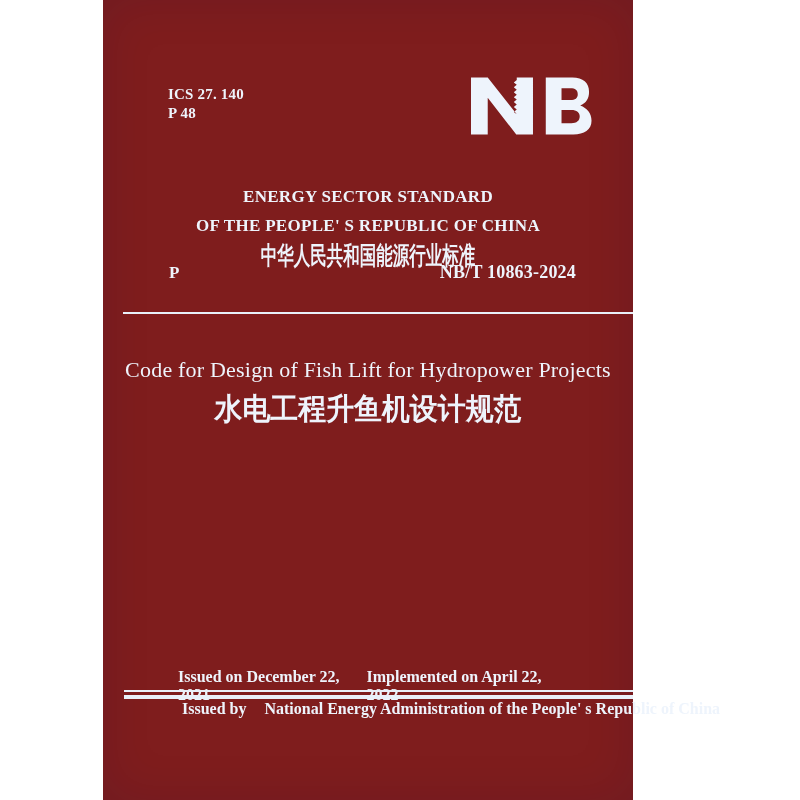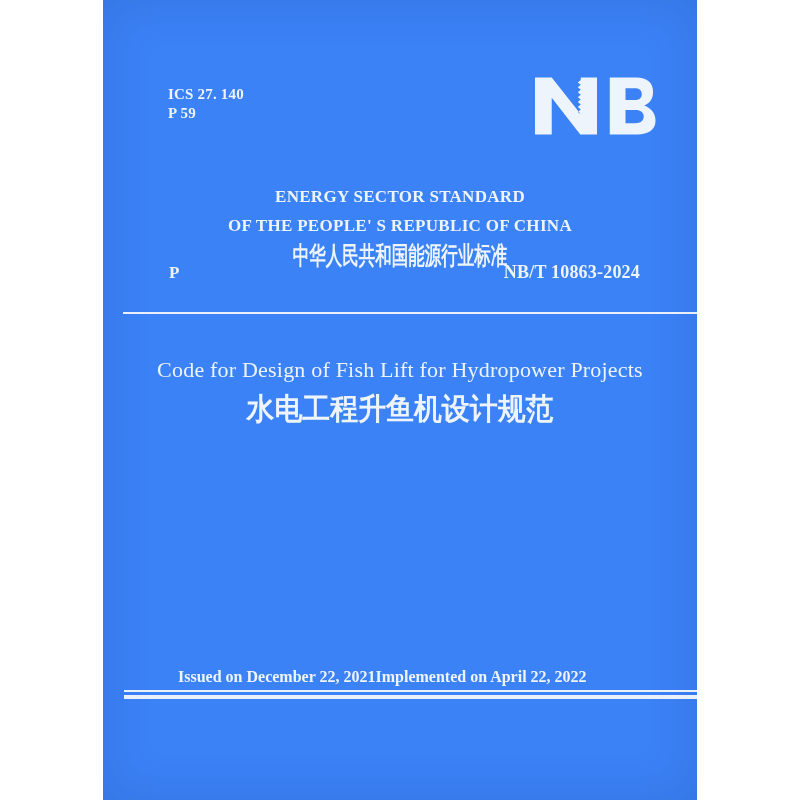--- a/index.html
+++ b/index.html
@@ -6,22 +6,22 @@
   body {
     width: 800px; height: 800px;
     background: #ffffff;
     position: relative;
     overflow: hidden;
     font-family: "Liberation Serif", serif;
   }
   .page {
     position: absolute;
     left: 103px; top: 0;
-    width: 594px; height: 800px;
-    background: #3b82f6;
+    width: 530px; height: 800px;
+    background: #7f1d1d;
     color: #eef4fc;
     box-shadow: inset 0 0 50px rgba(0, 20, 70, 0.12);
   }
   .page * { box-sizing: border-box; }
 
   .ics-block {
     position: absolute; left: 65px; top: 85px;
     font-size: 15px; font-weight: bold; line-height: 19px;
     letter-spacing: 0.2px;
   }
@@ -101,21 +101,21 @@
   }
   .issuer-row .issuer-org { margin-left: 18px; }
 </style>
 </head>
 <body>
 
 <div class="page">
 
   <div class="ics-block">
     <div>ICS 27. 140</div>
-    <div>P 59</div>
+    <div>P 48</div>
   </div>
 
   <div class="nb-logo" aria-label="NB">
     <svg viewBox="0 0 124 58" xmlns="http://www.w3.org/2000/svg">
       <g fill="#eef4fc" fill-rule="evenodd">
         <path d="M0,58 V0 H17 L46.5,37.5
                  L43.5,35 L46.5,32.5 L43.5,30 L46.5,27.5 L43.5,25 L46.5,22.5
                  L43.5,20 L46.5,17.5 L43.5,15 L46.5,12.5 L43.5,10 L46.5,7.5
                  L43.5,5 L46.5,2.5 L46.5,0
                  H63 V58 H46 L17,20.5 V58 Z"></path>
@@ -150,14 +150,17 @@
   </div>
 
   <div class="dates-row">
     <span>Issued on December 22, 2021</span>
     <span>Implemented on April 22, 2022</span>
   </div>
 
   <div class="rule-thin"></div>
   <div class="rule-thick"></div>
 
+  <div class="issuer-row">
+    <span>Issued by</span><span class="issuer-org">National Energy Administration of the People' s Republic of China</span>
+  </div>
 
 </div>
 
 </body></html>

